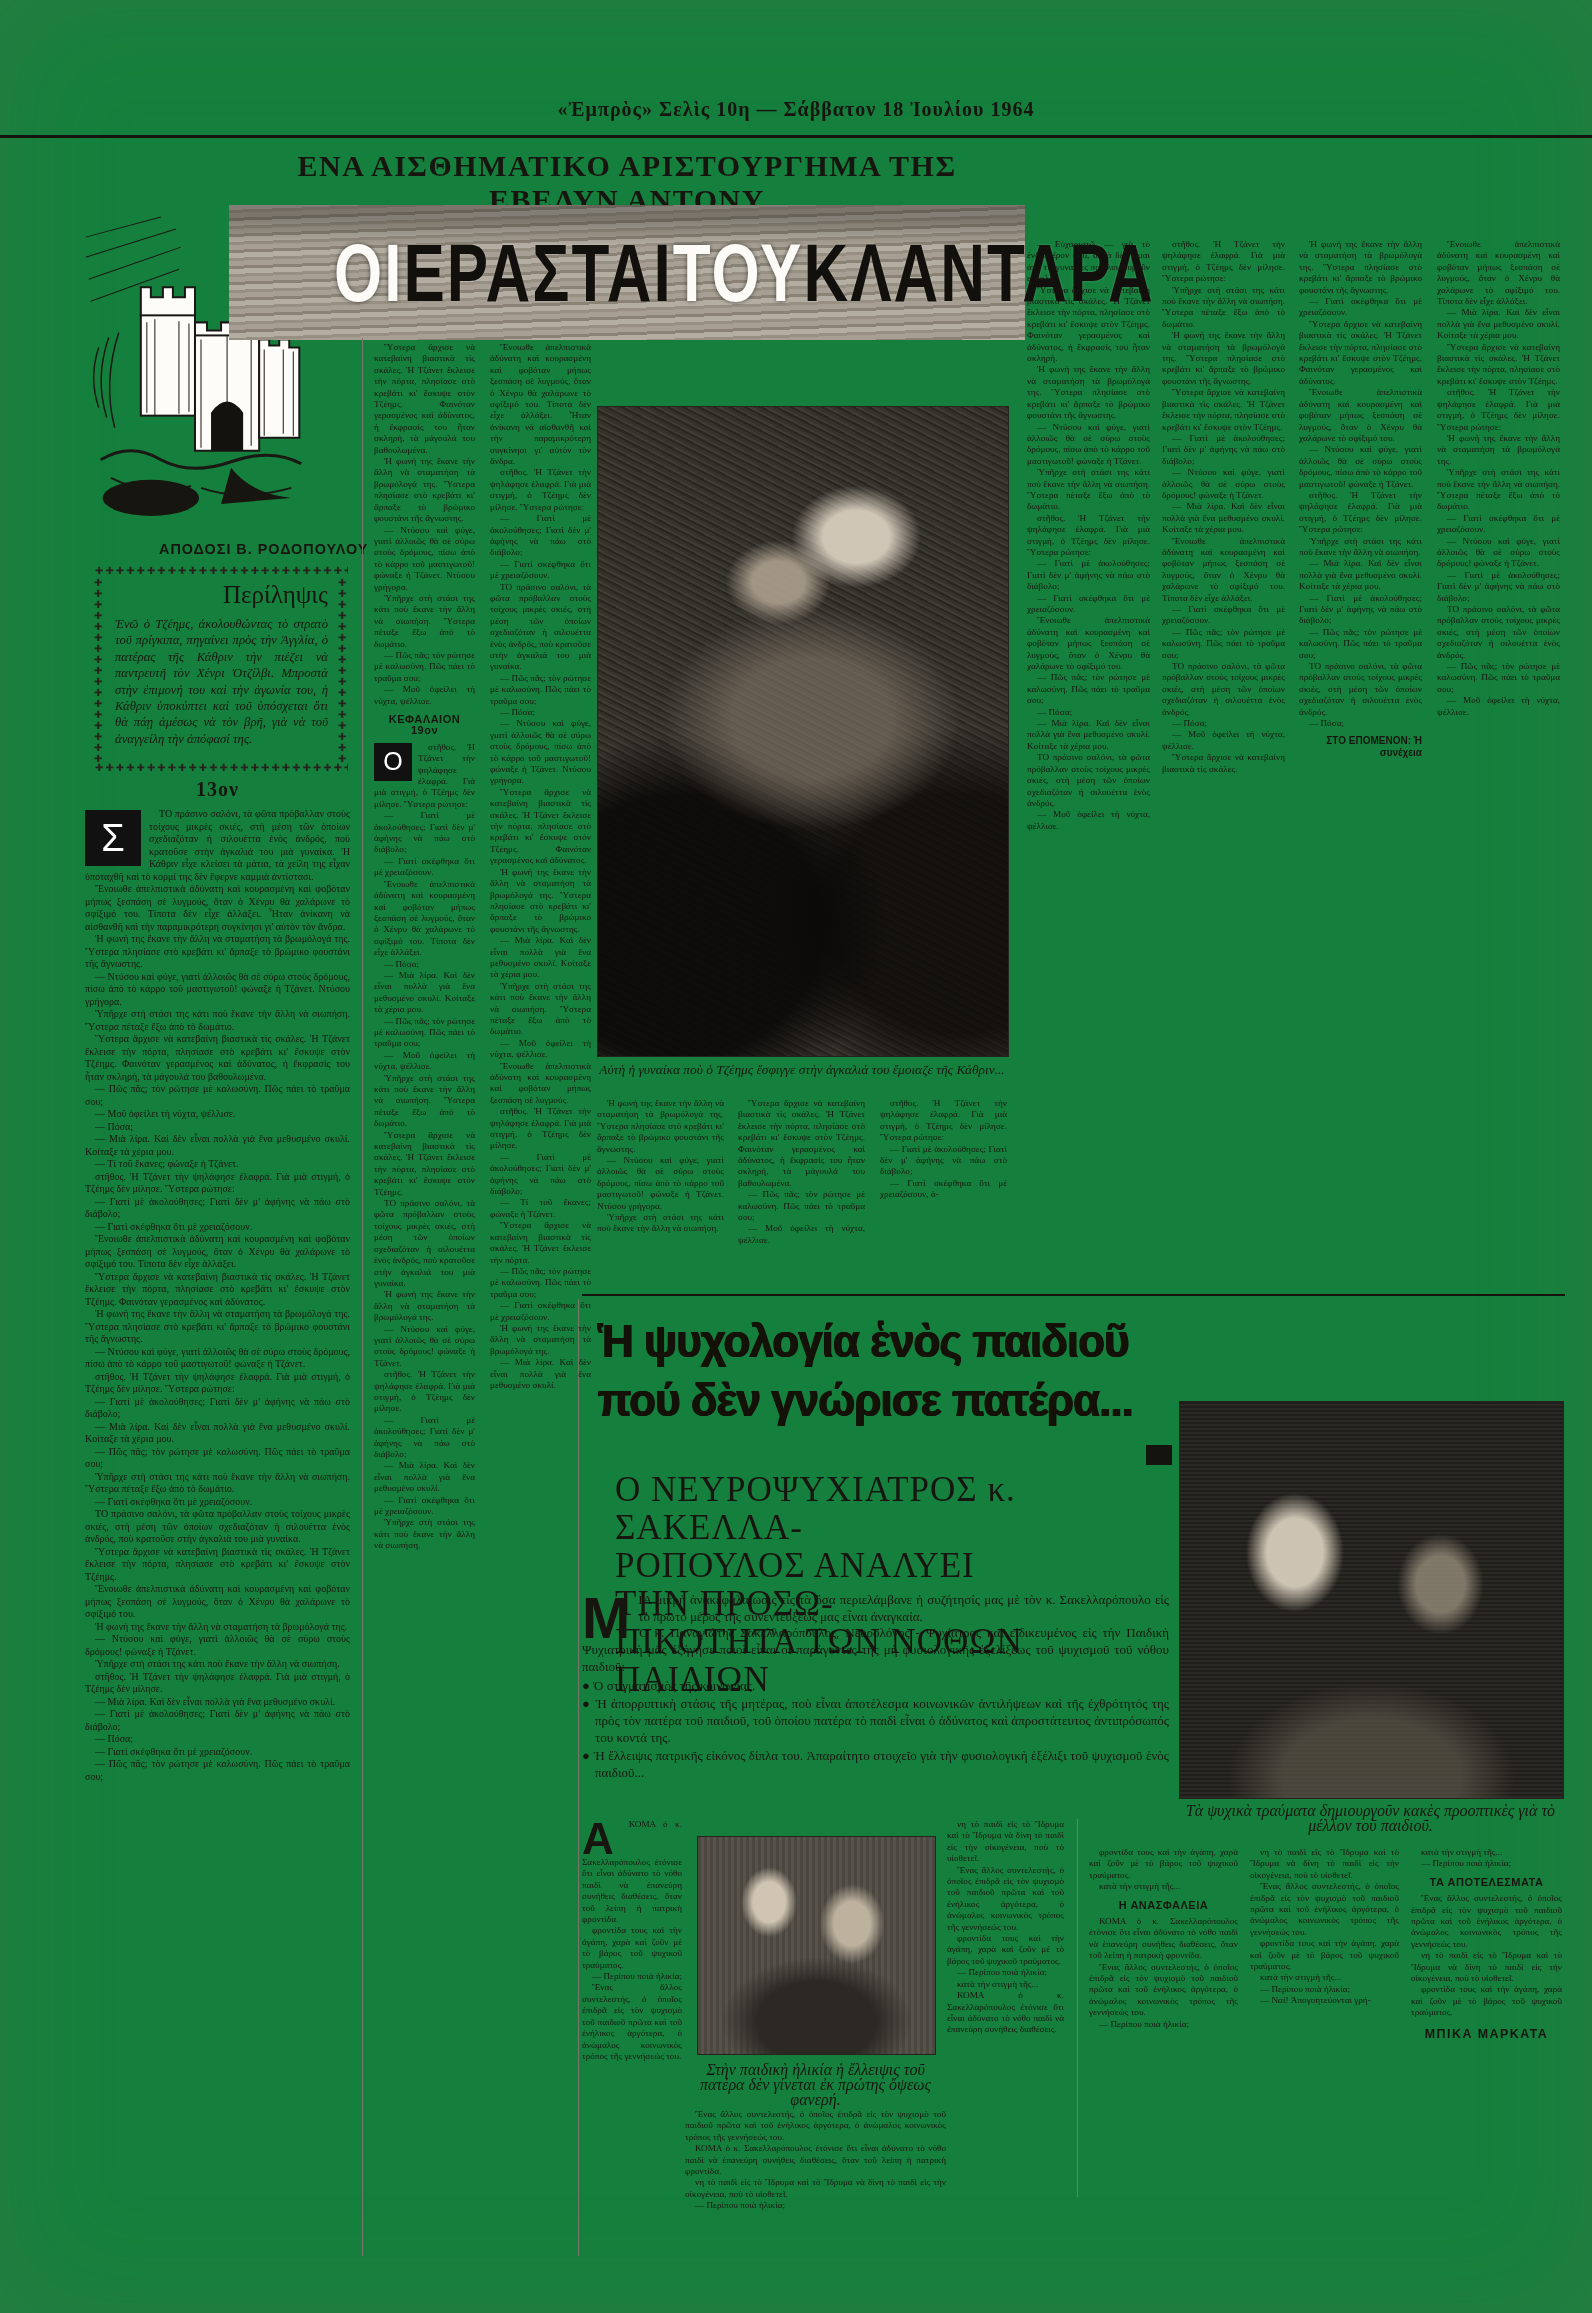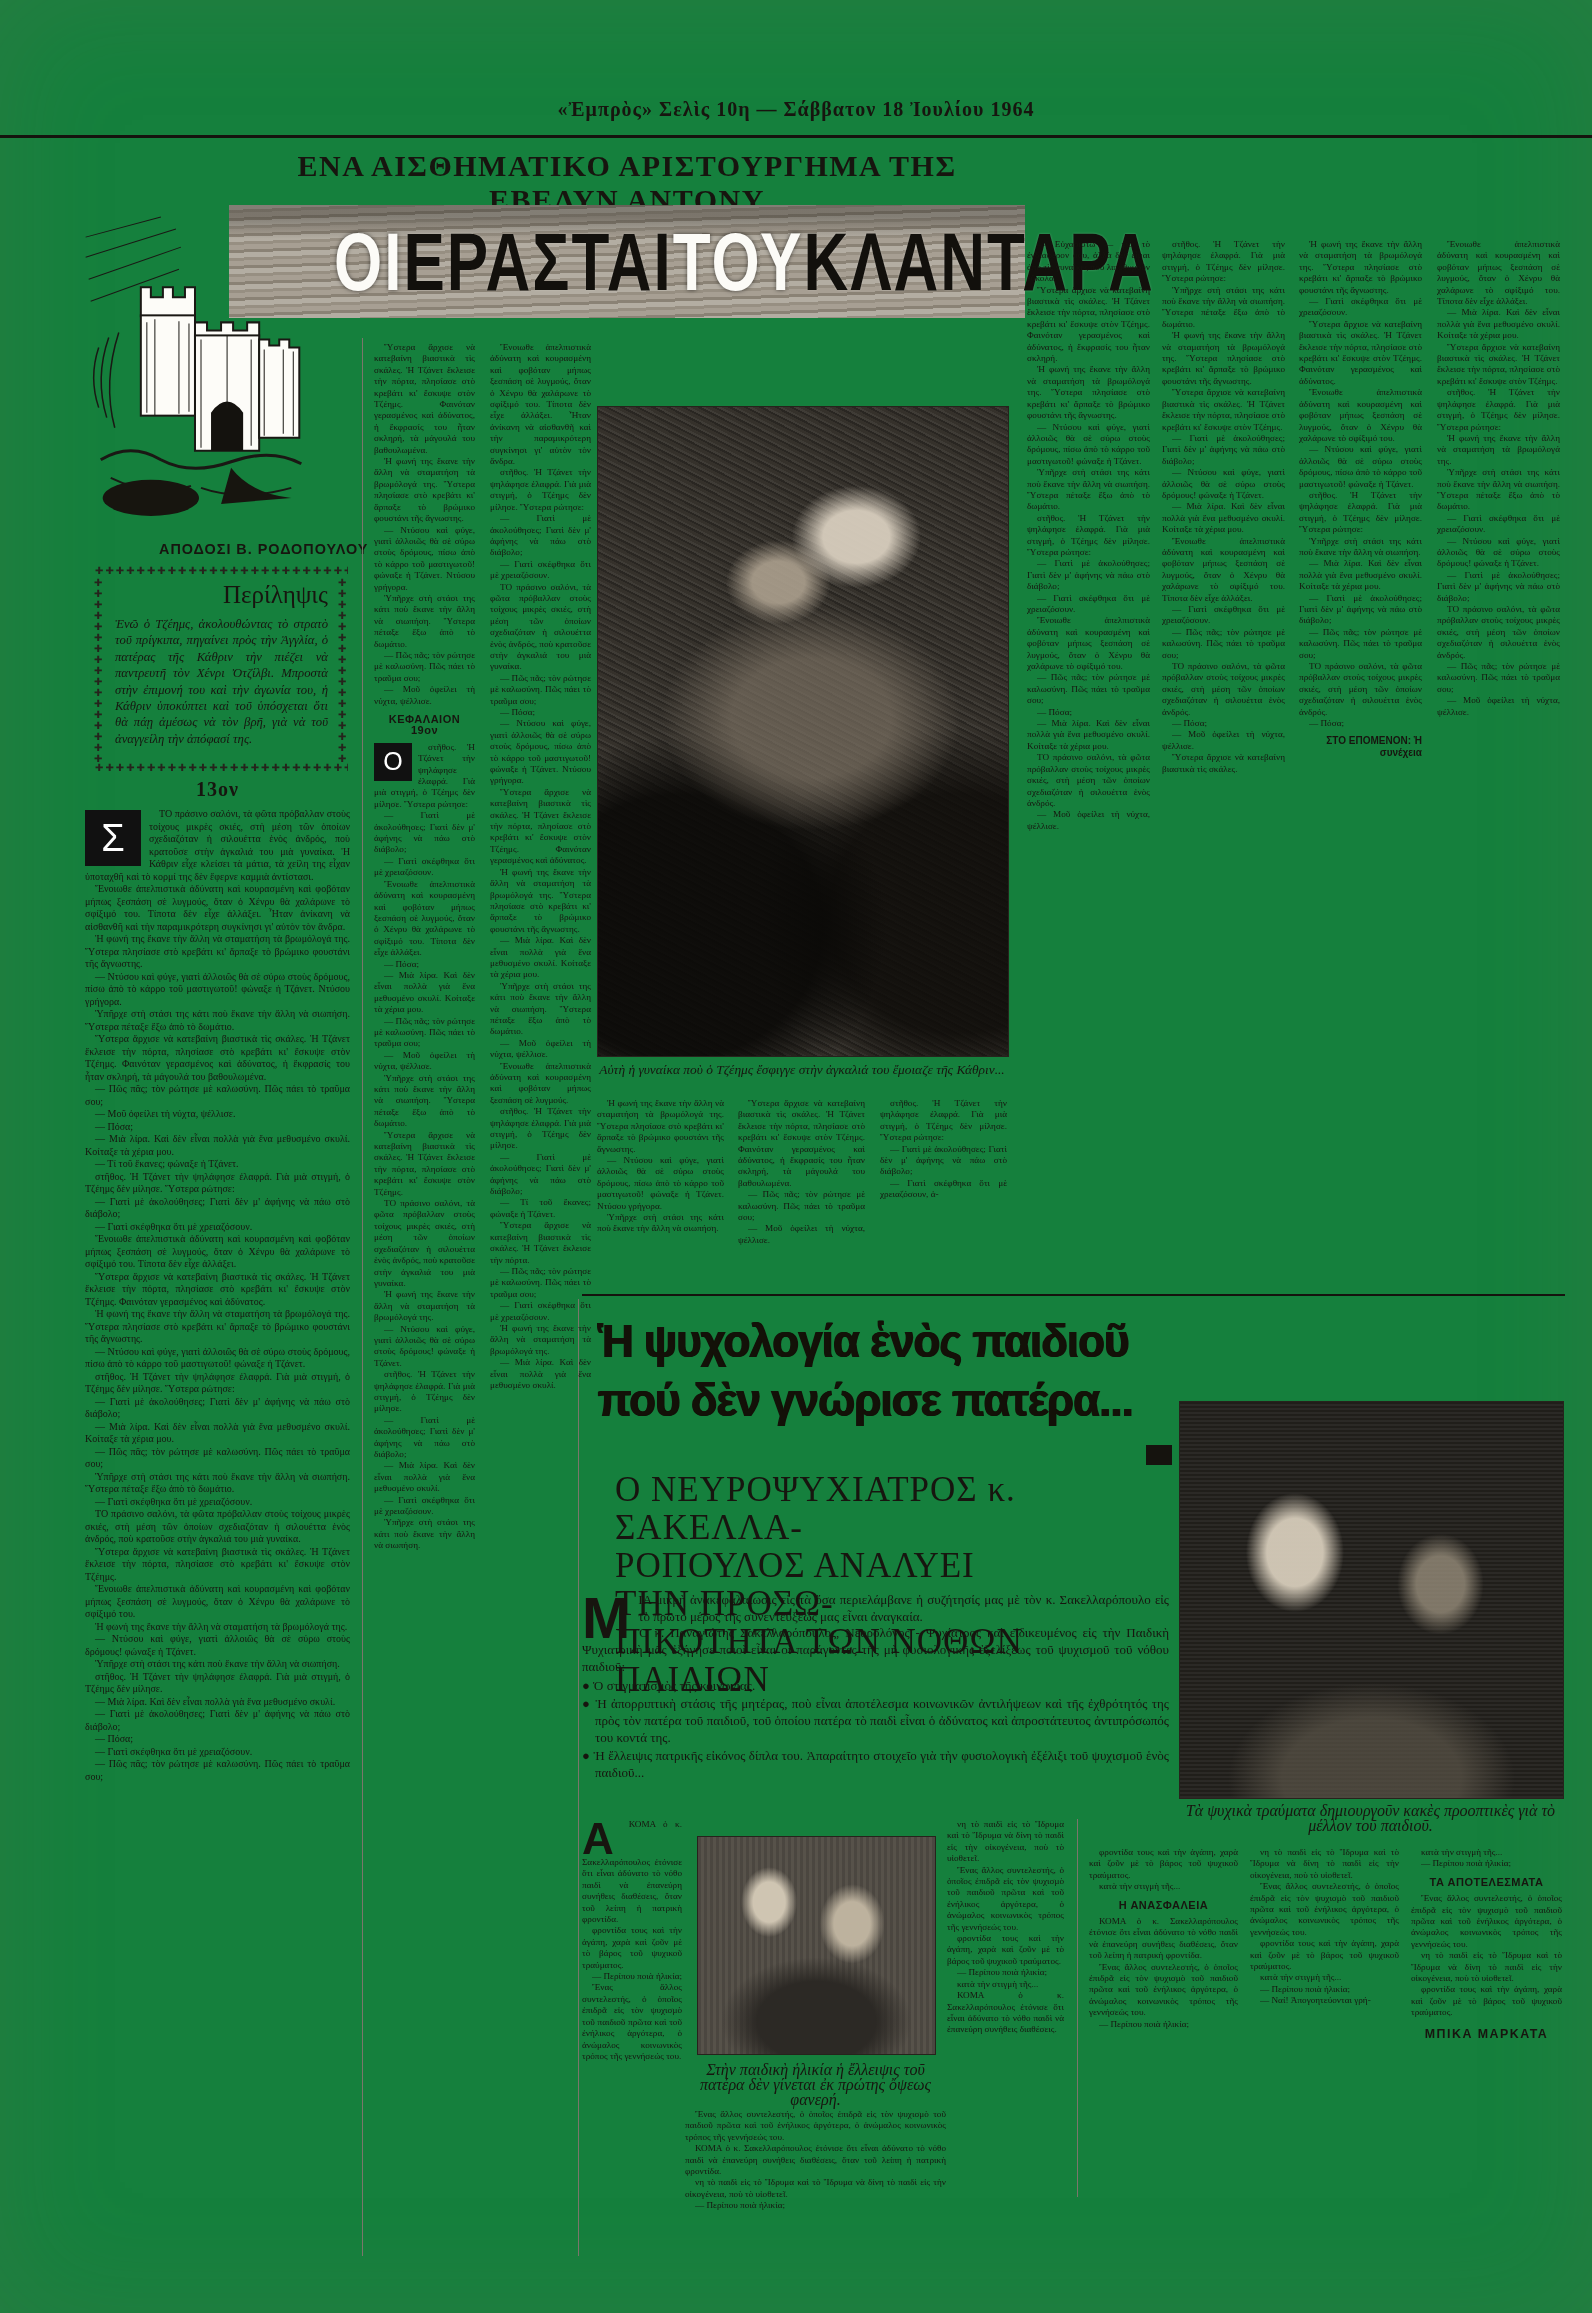--- a/index.html
+++ b/index.html
@@ -102,21 +102,21 @@
         <path d="M66 125 L66 215 M74 122 L74 218 M98 124 L98 216 M108 126 L108 214" stroke-width="1"></path>
         <path d="M120 142 L120 250 M146 138 L146 210 M170 142 L170 248 M183 152 L183 238 M202 152 L202 236 M212 154 L212 238" stroke-width="1"></path>
         <path d="M20 262 q30 -18 60 0 q30 16 70 2 q40 -14 70 2" stroke-width="3"></path>
         <path d="M30 280 q40 20 80 8 M120 290 q40 14 90 0" stroke-width="2"></path>
         <ellipse cx="70" cy="300" rx="48" ry="18" fill="#17150f" stroke="none"></ellipse>
         <path d="M150 270 q20 26 60 30 l-70 6 z" fill="#17150f" stroke="none"></path>
       </g>
     </svg>
   </div>
 
-  <div class="abs banner" style="left:229px;top:205px;width:796px;height:113px;">
+  <div class="abs banner" style="left:229px;top:205px;width:796px;height:135px;">
     <span class="wt">ΟΙ</span>
     <span class="bk">ΕΡΑΣΤΑΙ</span>
     <span class="wt">ΤΟΥ</span>
     <span class="bk">ΚΛΑΝΤΑΡΑ</span>
   </div>
 
   <div class="abs credit" style="left:159px;top:541px;width:219px;">ΑΠΟΔΟΣΙ Β. ΡΟΔΟΠΟΥΛΟΥ</div>
 
   <div class="abs" style="left:95px;top:567px;width:253px;height:205px;">
     <div class="abs syn-strip" style="left:0;top:-2px;width:253px;height:12px;">✚✚✚✚✚✚✚✚✚✚✚✚✚✚✚✚✚✚✚✚✚✚✚✚✚✚✚✚✚✚✚✚✚✚</div>

